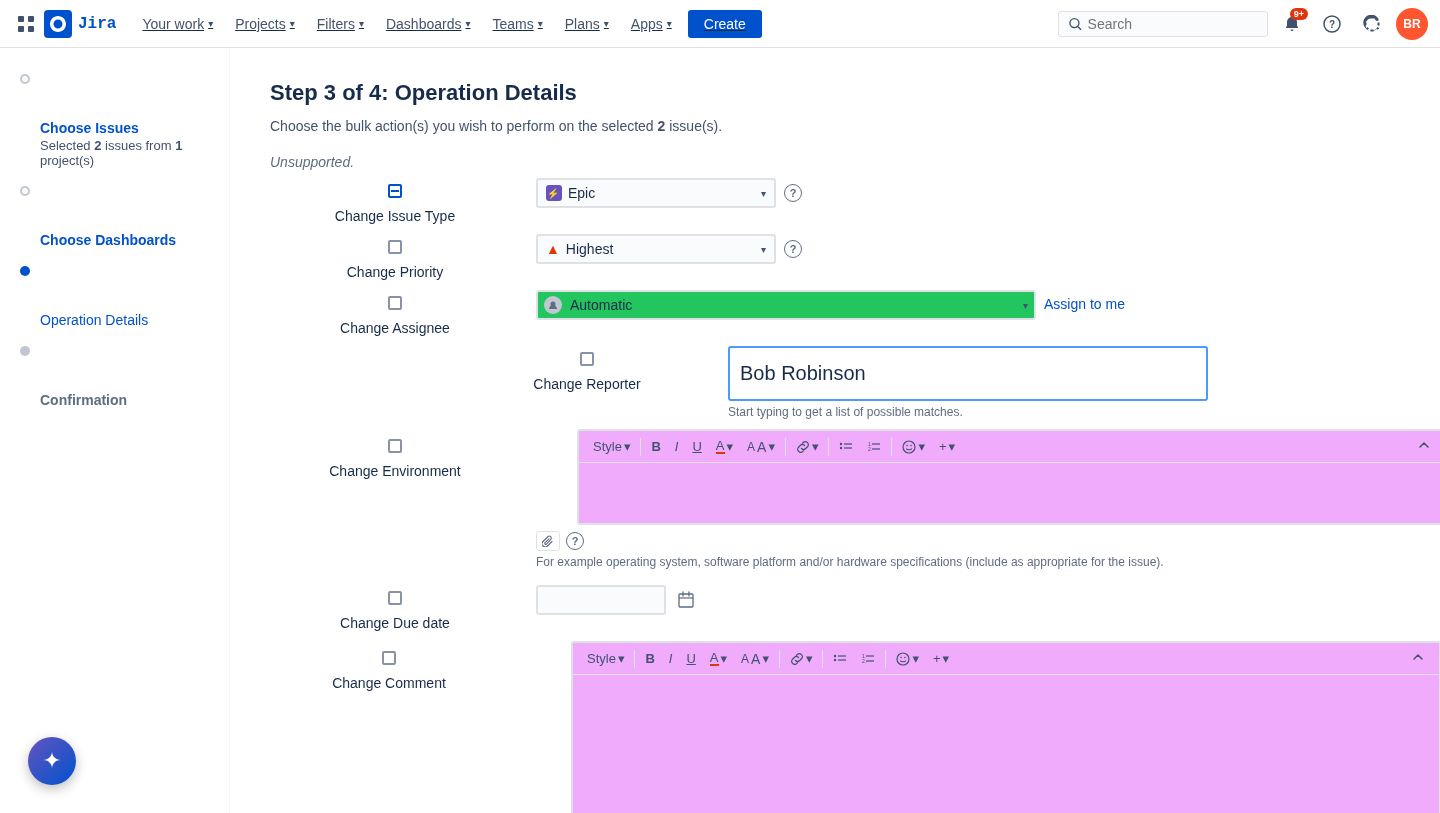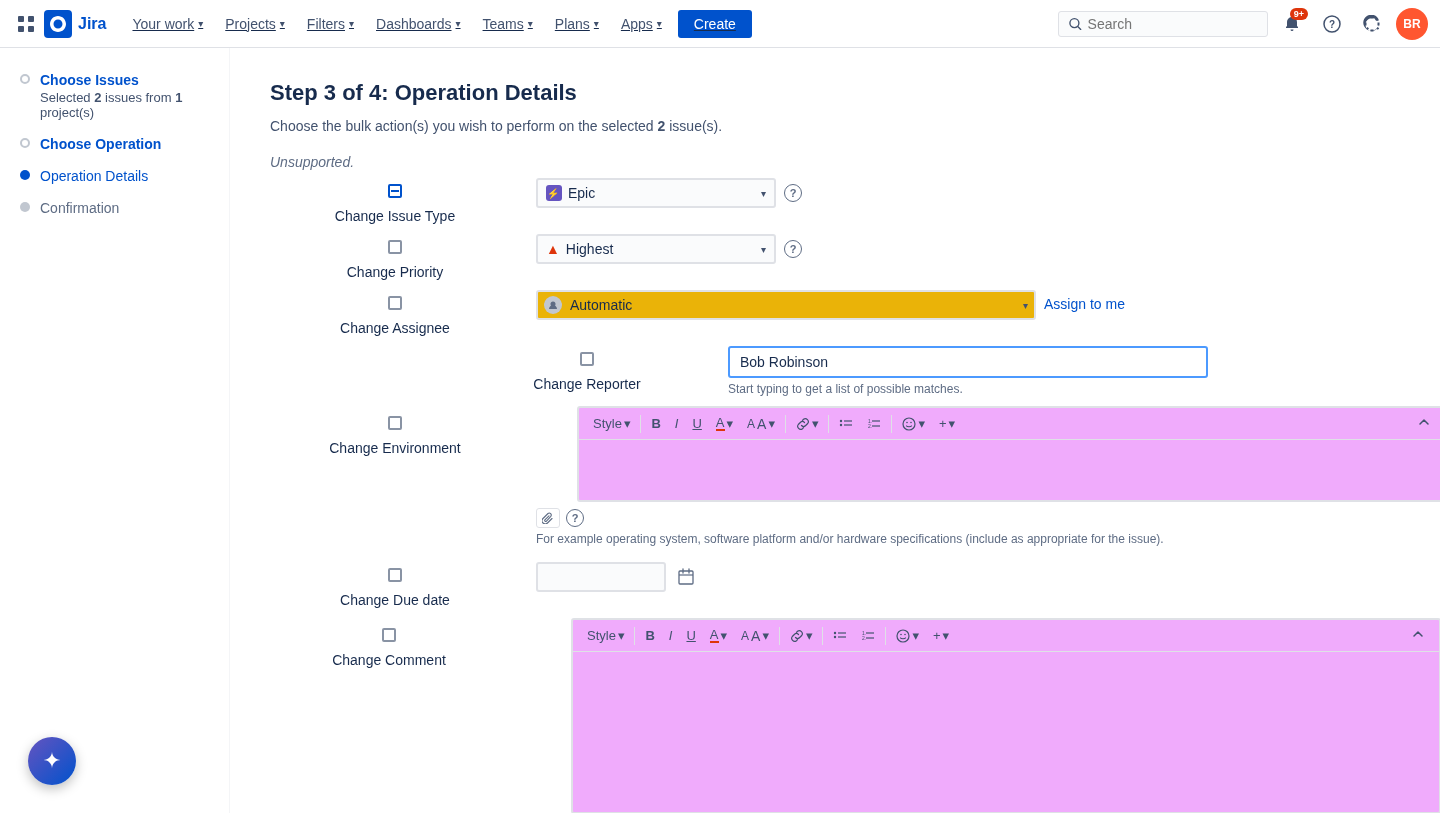--- a/index.html
+++ b/index.html
@@ -15,21 +15,21 @@
       height: 48px;
       gap: 0;
     }
     .topnav-grid-icon {
       width: 28px; height: 28px;
       display: flex; align-items: center; justify-content: center;
       cursor: pointer; margin-right: 4px;
     }
     .topnav-logo {
       display: flex; align-items: center; gap: 6px;
-      margin-right: 16px; cursor: pointer; text-decoration: none;
+      margin-right: 16px; cursor: pointer; text-decoration: none; font-family: Liberation Mono, monospace;
     }
     .topnav-logo-icon {
       width: 28px; height: 28px;
       background: #0052cc;
       border-radius: 4px;
       display: flex; align-items: center; justify-content: center;
     }
     .topnav-logo-text {
       font-size: 16px; font-weight: 700; color: #0052cc;
     }
@@ -97,24 +97,24 @@
     .sidebar-step {
       display: flex; align-items: flex-start; gap: 10px;
       margin-bottom: 16px;
     }
     .sidebar-dot {
       width: 10px; height: 10px; border-radius: 50%;
       margin-top: 3px; flex-shrink: 0;
     }
     .sidebar-dot.link { background: transparent; }
     .sidebar-step-label {
-      font-size: 14px; font-weight: 600; color: #0052cc; cursor: pointer;
+      font-size: 14px; font-weight: 600; color: #0052cc; cursor: pointer; margin-top: 48px;
     }
     .sidebar-step-label.current { color: #0052cc; font-weight: 400; }
-    .sidebar-step-label.muted { color: #5e6c84; font-weight: 400; }
+    .sidebar-step-label.muted { color: #5e6c84; font-weight: 700; }
     .sidebar-step-sublabel {
       font-size: 13px; color: #42526e; margin-top: 2px;
     }
     .sidebar-step-sublabel b { font-weight: 700; }
 
     
     .main-content {
       flex: 1;
       padding: 32px 40px;
       overflow-y: auto;
@@ -178,38 +178,38 @@
     }
 
     
     .assignee-select-wrapper {
       position: relative; flex: 1; max-width: 500px;
     }
     .assignee-select {
       appearance: none;
       border: 2px solid #dfe1e6; border-radius: 3px;
       padding: 5px 30px 5px 32px;
-      font-size: 14px; color: #172b4d; background: #eab308;
+      font-size: 14px; color: #172b4d; background: #22c55e;
       cursor: pointer; outline: none; width: 100%;
     }
     .assignee-prefix-icon {
       position: absolute; left: 8px; top: 50%; transform: translateY(-50%);
       width: 18px; height: 18px; border-radius: 50%; background: #c1c7d0;
       display: flex; align-items: center; justify-content: center;
       font-size: 10px; color: #fff;
     }
     .assign-to-me {
       font-size: 14px; color: #0052cc; cursor: pointer;
       padding-top: 6px; white-space: nowrap;
     }
 
     
     .reporter-input {
       border: 2px solid #4c9aff; border-radius: 3px;
-      padding: 6px 10px; font-size: 14px; color: #172b4d;
+      padding: 14px 10px; font-size: 20px; color: #172b4d;
       background: #fff; outline: none; width: 480px;
     }
     .reporter-hint {
       font-size: 12px; color: #5e6c84; margin-top: 4px;
     }
 
     
     .rich-editor-container {
       border: 2px solid #dfe1e6; border-radius: 3px;
       background: #f0abfc; width: 100%;
@@ -375,21 +375,21 @@
       <div class="sidebar-dot link" style="width:10px;height:10px;border-radius:50%;background:transparent;border:2px solid #c1c7d0;margin-top:2px;flex-shrink:0;"></div>
       <div>
         <div class="sidebar-step-label">Choose Issues</div>
         <div class="sidebar-step-sublabel">Selected <b>2</b> issues from <b>1</b> project(s)</div>
       </div>
     </div>
 
     <div class="sidebar-step">
       <div style="width:10px;height:10px;border-radius:50%;background:transparent;border:2px solid #c1c7d0;margin-top:2px;flex-shrink:0;"></div>
       <div>
-        <div class="sidebar-step-label">Choose Operation</div>
+        <div class="sidebar-step-label">Choose Dashboards</div>
       </div>
     </div>
 
     <div class="sidebar-step">
       <div style="width:10px;height:10px;border-radius:50%;background:#0052cc;margin-top:2px;flex-shrink:0;"></div>
       <div>
         <div class="sidebar-step-label current">Operation Details</div>
       </div>
     </div>
 

